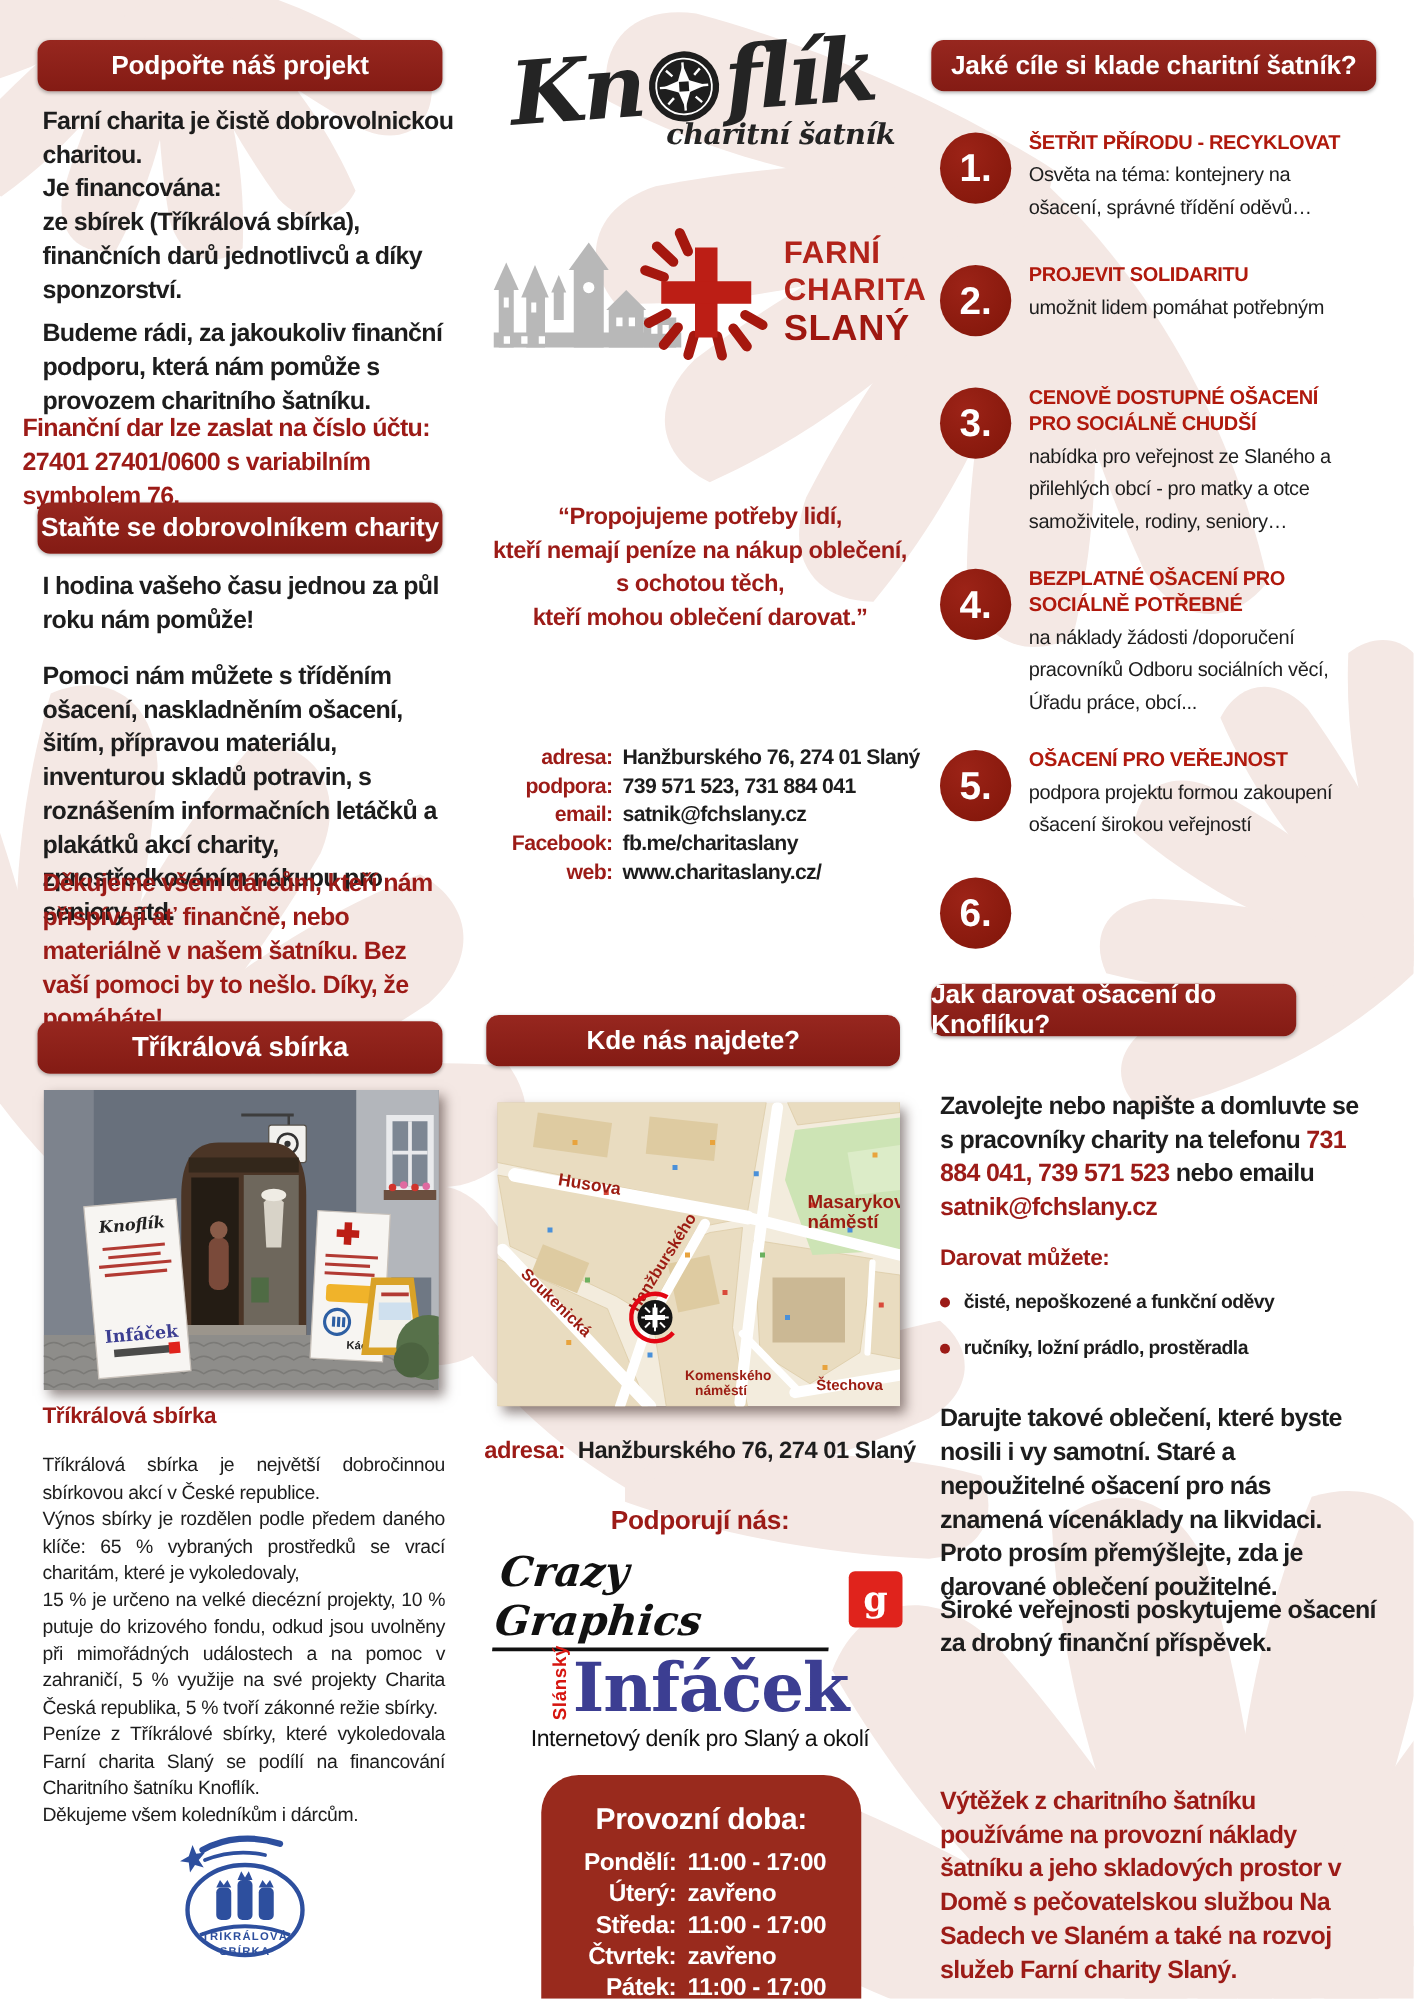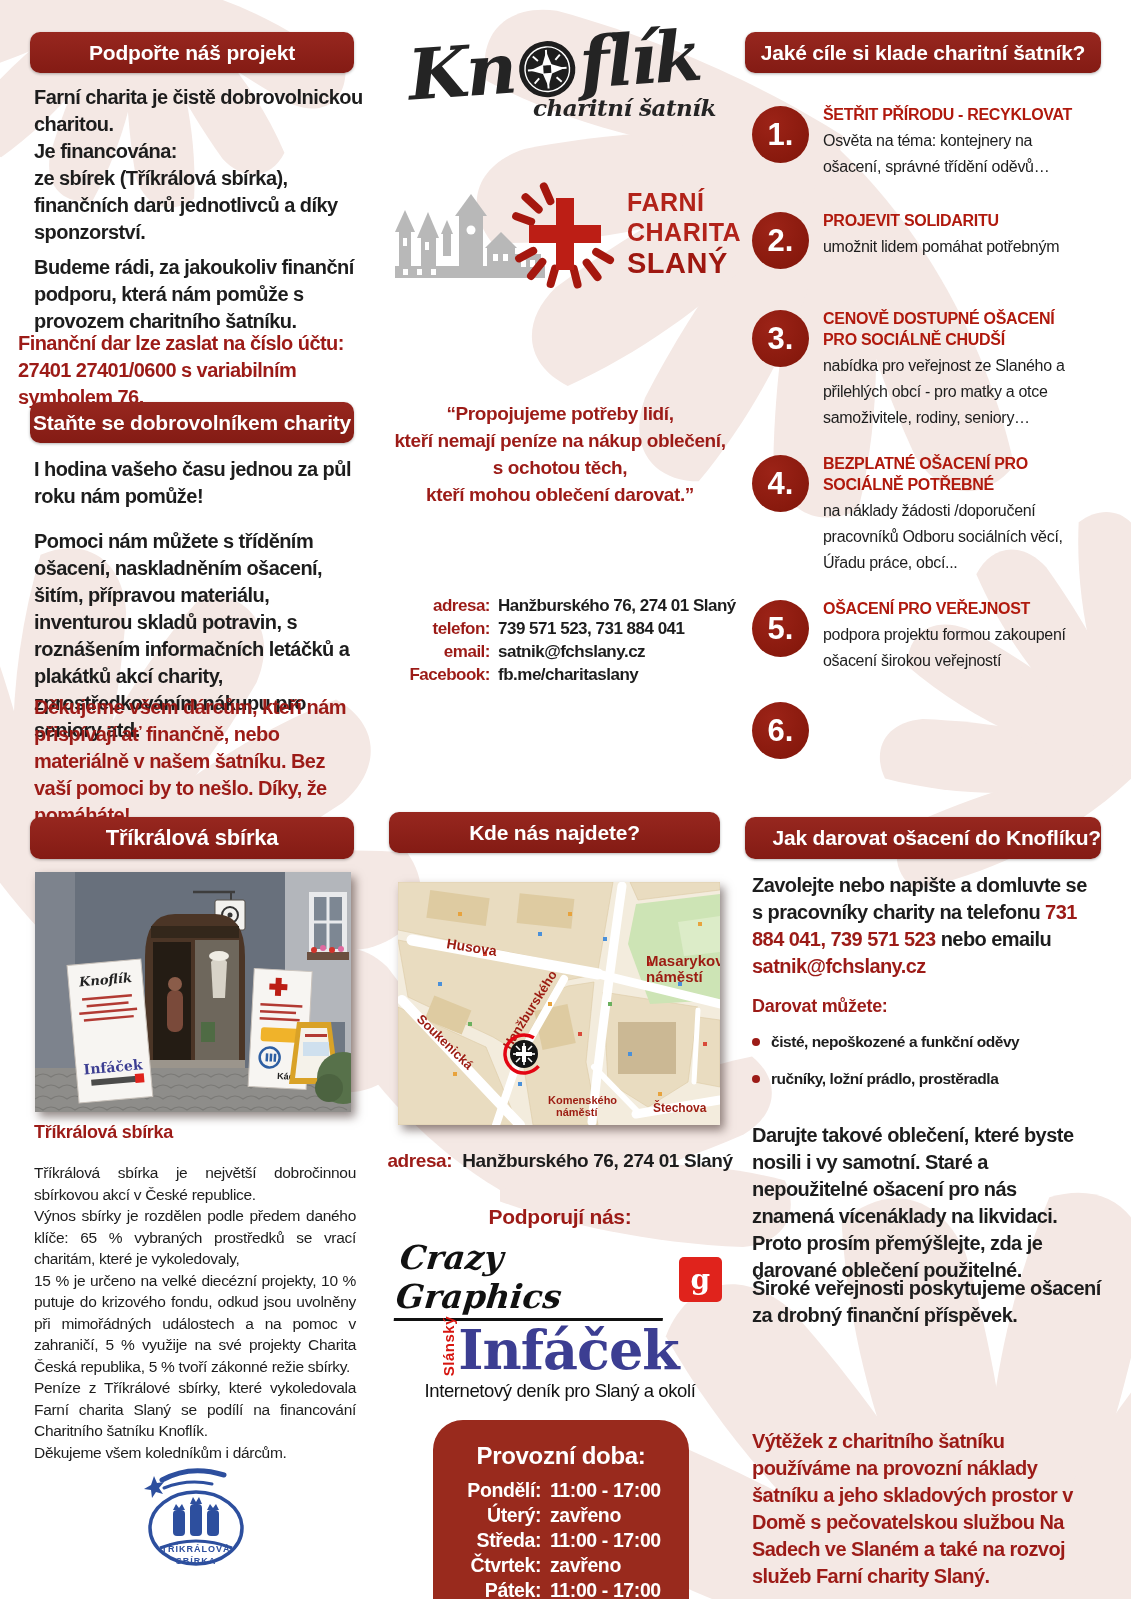--- a/index.html
+++ b/index.html
@@ -324,30 +324,34 @@
 kteří nemají peníze na nákup oblečení,
 s ochotou těch,
 kteří mohou oblečení darovat.”</div>
 
   <div class="abs z" style="left:378px;top:594px;width:362px;">
     <div class="contact-row">
       <span class="contact-label">adresa:</span>
       <span class="contact-value">Hanžburského 76, 274 01 Slaný</span>
     </div>
     <div class="contact-row">
-      <span class="contact-label">telefon:</span>
+      <span class="contact-label">podpora:</span>
       <span class="contact-value">739 571 523, 731 884 041</span>
     </div>
     <div class="contact-row">
       <span class="contact-label">email:</span>
       <span class="contact-value">satnik@fchslany.cz</span>
     </div>
     <div class="contact-row">
       <span class="contact-label">Facebook:</span>
       <span class="contact-value">fb.me/charitaslany</span>
+    </div>
+    <div class="contact-row">
+      <span class="contact-label">web:</span>
+      <span class="contact-value">www.charitaslany.cz/</span>
     </div>
   </div>
 
   <div class="abs z hdr" style="left:389px;top:812px;width:331px;">
     <span>Kde nás najdete?</span>
   </div>
 
   <div class="abs z shadowed" style="left:398px;top:882px;width:322px;height:243px;">
     <svg width="322" height="243" viewBox="0 0 322 243">
       <rect width="322" height="243" fill="#f3ecdd"></rect>
@@ -521,21 +525,21 @@
     <div class="goal-txt">
       <div class="goal-title">OŠACENÍ PRO VEŘEJNOST</div>
       <div class="goal-body">podpora projektu formou zakoupení
 ošacení širokou veřejností</div>
     </div>
   </div>
   <div class="abs z goal" style="left:752px;top:700px;">
     <div class="goal-num">6.</div>
   </div>
 
-  <div class="abs z hdr" style="left:745px;top:817px;width:356px;height:42px;justify-content:flex-end;">
+  <div class="abs z hdr" style="left:745px;top:787px;width:292px;height:42px;">
     <span>Jak darovat ošacení do Knoflíku?</span>
   </div>
 
   <div class="abs z body-b" style="left:752px;top:872px;width:350px;white-space:pre-line;"><span>Zavolejte nebo napište a domluvte se s pracovníky charity na telefonu </span><span class="red">731 884 041, 739 571 523</span><span> nebo emailu
 </span><span class="red">satnik@fchslany.cz</span></div>
 
   <div class="abs z cap-red" style="left:752px;top:996px;">Darovat můžete:</div>
 
   <div class="abs z" style="left:752px;top:1030px;width:350px;">
     <div class="bullet-row">

